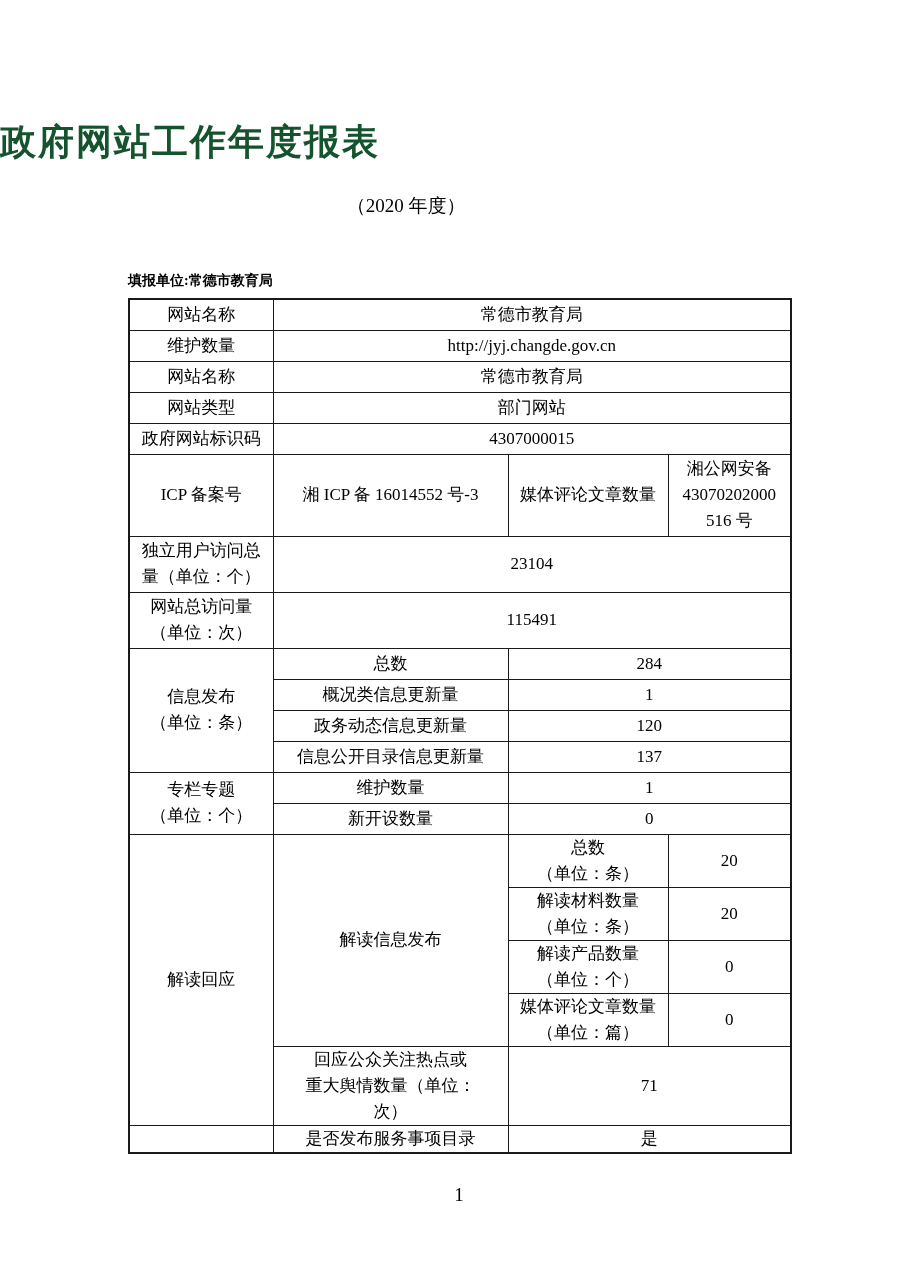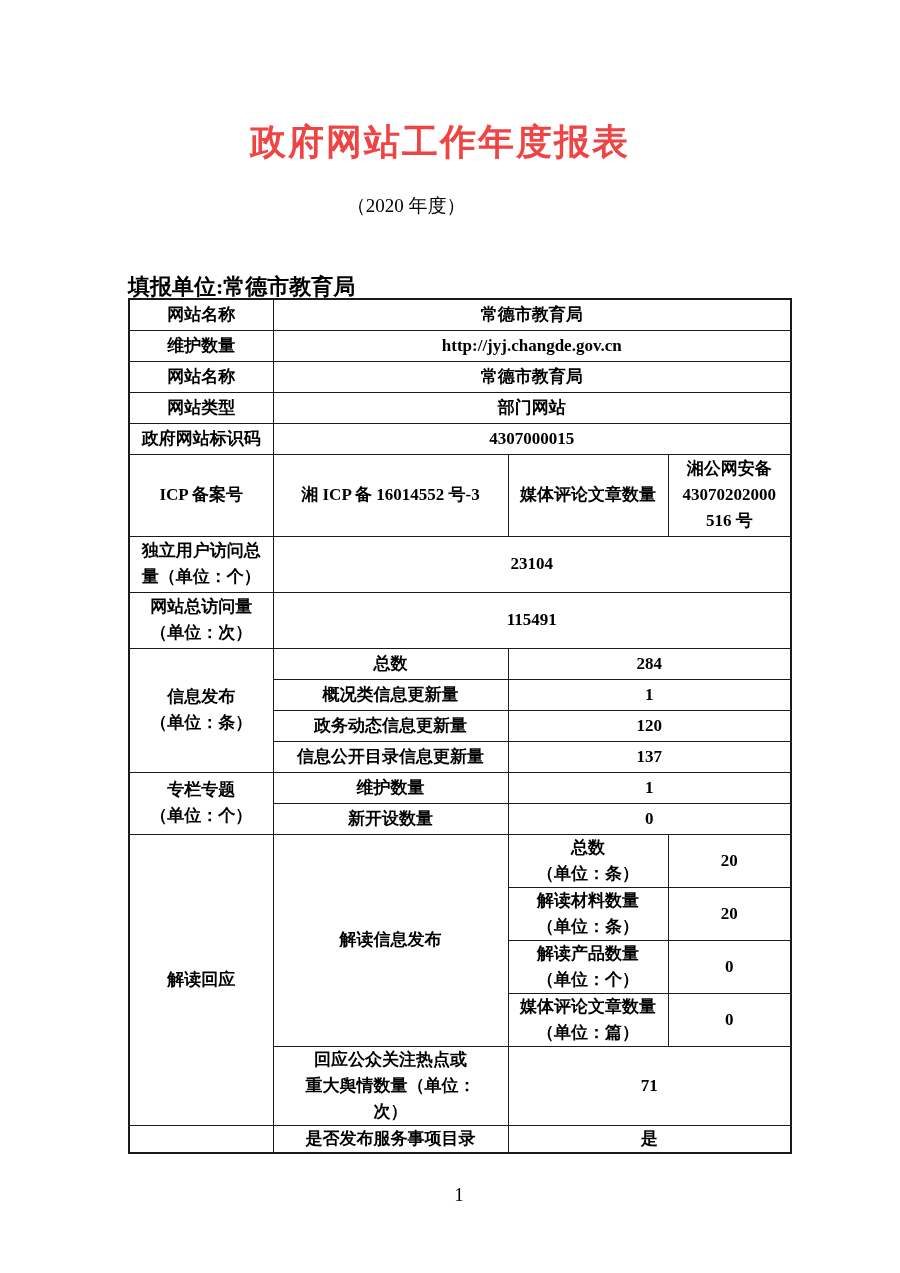--- a/index.html
+++ b/index.html
@@ -13,44 +13,43 @@
     height: 1273px;
     background: #ffffff;
     overflow: hidden;
     color: #000;
   }
   .doc-title {
     position: absolute;
     top: 118px;
     left: 0;
     width: 880px;
-    text-align: center;
     font-family: "Liberation Sans", "DejaVu Sans", sans-serif;
     font-weight: bold;
     font-size: 36px;
     letter-spacing: 2px;
-    color: #ef4444;
+    color: #14532d;
   }
   .doc-subtitle {
     position: absolute;
     top: 193px;
     left: 0;
     width: 812px;
     text-align: center;
     font-family: "Liberation Serif", "DejaVu Serif", serif;
     font-size: 19px;
     color: #000;
   }
   .filing-unit {
     position: absolute;
     top: 272px;
     left: 128px;
     font-family: "Liberation Serif", "DejaVu Serif", serif;
     font-weight: bold;
-    font-size: 22px;
+    font-size: 14px;
     color: #000;
   }
   table.report {
     position: absolute;
     top: 298px;
     left: 128px;
     width: 662px;
     border-collapse: collapse;
     table-layout: fixed;
     border: 2px solid #1a1a1a;
@@ -59,21 +58,20 @@
     border: 1px solid #1a1a1a;
     text-align: center;
     vertical-align: middle;
     font-family: "Liberation Serif", "DejaVu Serif", serif;
     font-size: 17px;
     line-height: 26px;
     color: #000;
     white-space: pre-line;
     padding: 0 3px;
     overflow: hidden;
-    font-weight: bold;
   }
   td.mono {
     font-family: "Liberation Mono", "DejaVu Sans Mono", monospace;
     font-size: 16px;
   }
   tr.r31 { height: 31px; }
   tr.r82 { height: 82px; }
   tr.r56 { height: 56px; padding-left: 16px; }
   tr.r52 { height: 52px; }
   tr.r78 { height: 78px; margin-top: 10px; }

